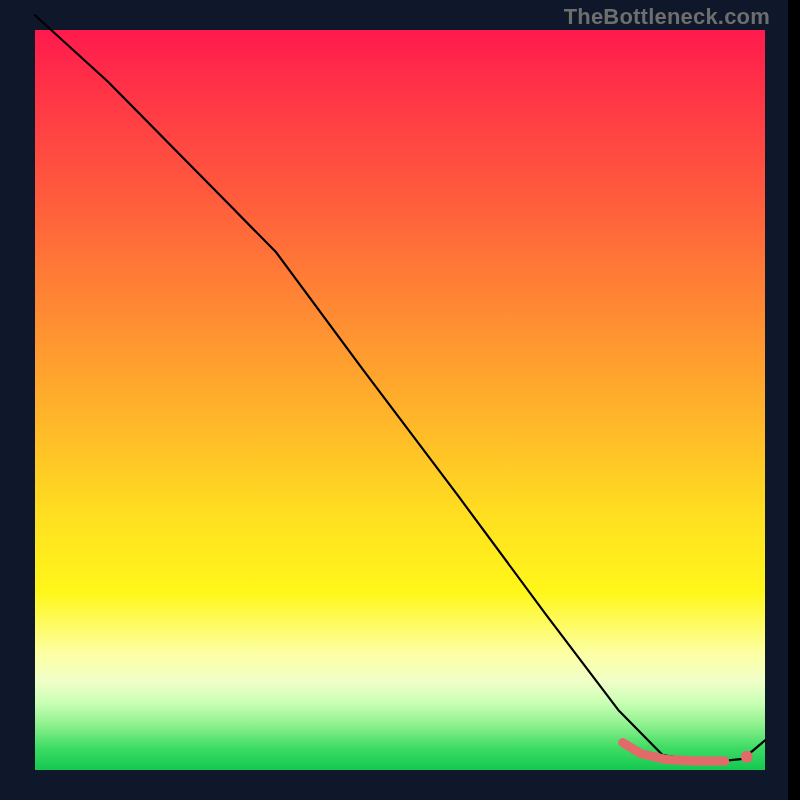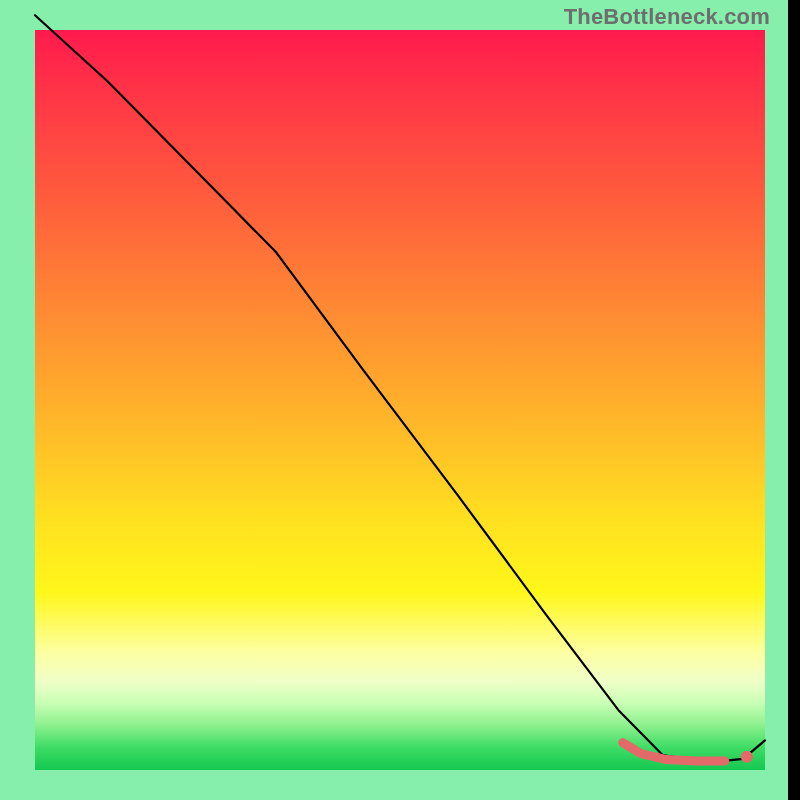--- a/index.html
+++ b/index.html
@@ -8,21 +8,21 @@
     width: 800px;
     height: 800px;
     background: #000;
     overflow: hidden;
     font-family: Arial, Helvetica, sans-serif;
   }
   .frame {
     position: relative;
     width: 788px;
     height: 800px;
-    background: #86efac;
+    background: #0f172a;
   }
   .watermark {
     position: absolute;
     top: 4px;
     right: 18px;
     font-size: 22px;
     font-weight: 600;
     color: #6e6e6e;
     z-index: 10;
     letter-spacing: 0.2px;

